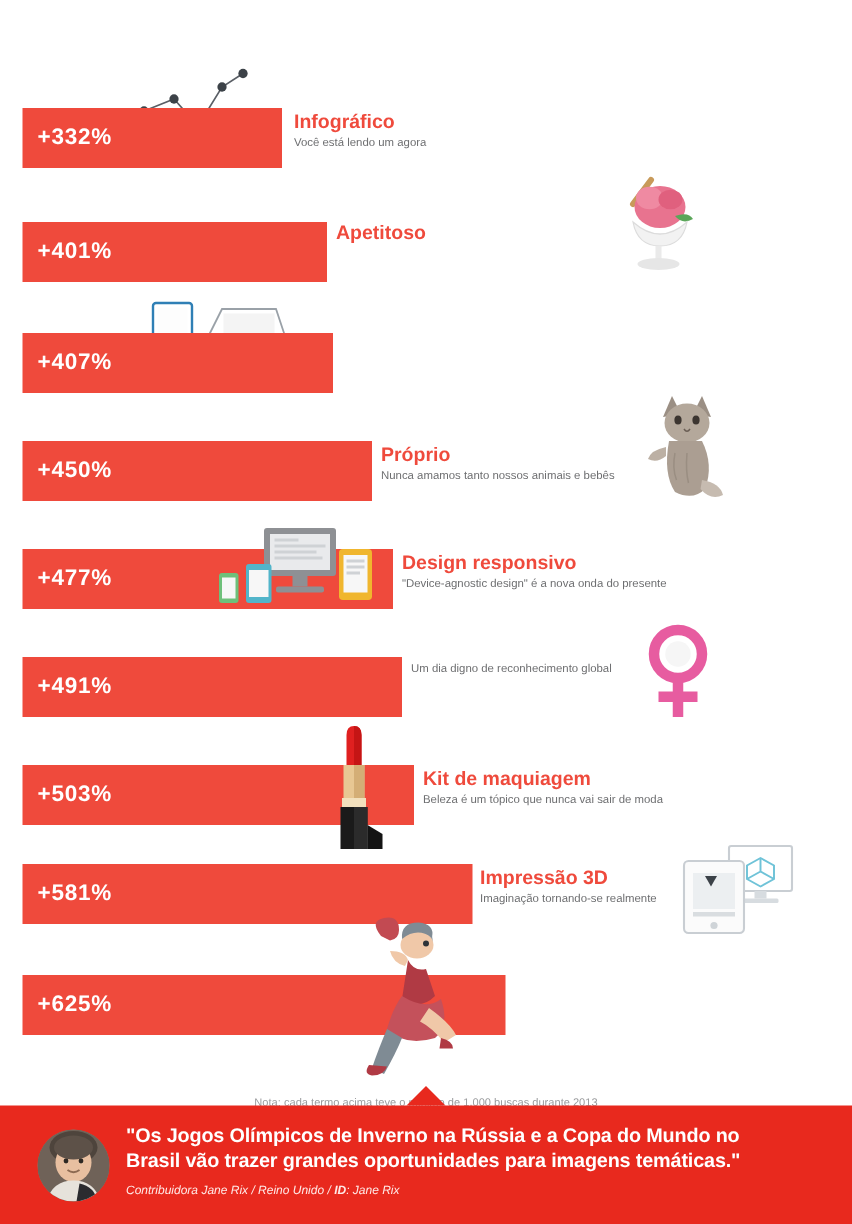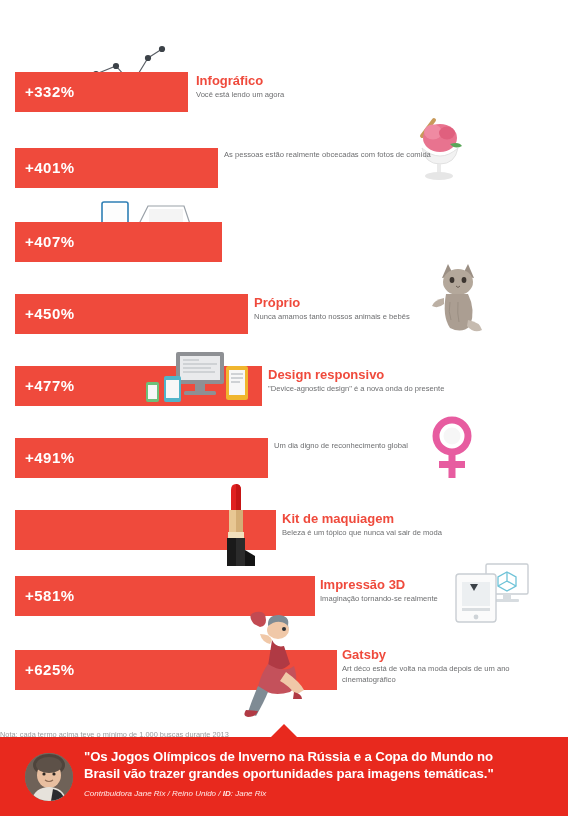--- a/index.html
+++ b/index.html
@@ -60,20 +60,21 @@
     position:absolute;
     z-index:4;
     pointer-events:none;
   }
   .art.behind { z-index:2; }
 
   .note {
     position:absolute;
     left:0; top:686px;
     width:568px;
+    text-align:center;
     color:#9a9b9d;
     font-size:7.4px;
   }
 
   
   #footer {
     position:absolute;
     left:0; top:737px;
     width:568px; height:79px;
     background:#e8291e;
@@ -144,21 +145,21 @@
       <ellipse cx="29" cy="18" rx="9" ry="7.5" fill="#ef8aa2"></ellipse>
       <ellipse cx="43" cy="19" rx="8" ry="6.5" fill="#e0607e"></ellipse>
       <path d="M46 30 q9 -3 12 2 q-7 4 -12 -2z" fill="#5aa659"></path>
       <path d="M18 34 q18 16 36 0 q-3 16 -18 16 q-15 0 -18 -16z" fill="#f2f2f2" stroke="#dcdcdc" stroke-width="0.8"></path>
       <rect x="33" y="50" width="4" height="10" fill="#eaeaea"></rect>
       <ellipse cx="35" cy="62" rx="14" ry="4" fill="#e6e6e6"></ellipse>
     </svg>
     <div class="bar" style="width:203px"></div>
     <div class="bar-label">+401%</div>
     <div class="txt" style="left:224px;top:0px;width:260px">
-      <div class="desc">As pessoas estão realmente obcecadas com fotos de comida</div>
+      <div class="term">Apetitoso</div>
     </div>
   </div>
 
   <div class="row" style="top:178px;height:40px">
     <svg class="art behind" style="left:96px;top:-22px;width:108px;height:62px" viewBox="0 0 108 62">
       <rect x="6" y="2" width="26" height="34" rx="2" fill="#ffffff" stroke="#2f7fb5" stroke-width="1.6"></rect>
       <rect x="9" y="5" width="20" height="27" fill="#fdfdfd"></rect>
       <path d="M40 30 L52 6 L88 6 L96 30 Z" fill="#ffffff" stroke="#9aa1a8" stroke-width="1.2"></path>
       <rect x="53" y="9" width="34" height="19" fill="#f4f4f4"></rect>
       <rect x="38" y="30" width="60" height="4" rx="1.5" fill="#e4e6e8" stroke="#b8bdc2" stroke-width="0.7"></rect>
@@ -242,20 +243,21 @@
       <path d="M19 28 L19 8 q0 -6 5 -6 q5 0 5 6 L29 28 Z" fill="#e02020"></path>
       <path d="M24 2 q5 0 5 6 L29 28 L24 28 Z" fill="#c51515"></path>
       <rect x="17" y="28" width="14" height="22" fill="#e8c793"></rect>
       <rect x="24" y="28" width="7" height="22" fill="#d4ae76"></rect>
       <rect x="16" y="50" width="16" height="6" fill="#f2e0bd"></rect>
       <rect x="15" y="56" width="18" height="28" fill="#1a1a1a"></rect>
       <rect x="24" y="56" width="9" height="28" fill="#2b2b2b"></rect>
       <path d="M33 68 l10 6 l0 10 l-10 0 z" fill="#141414"></path>
     </svg>
     <div class="bar" style="width:261px"></div>
+    <div class="bar-label">+503%</div>
     <div class="txt" style="left:282px;top:2px;width:260px">
       <div class="term">Kit de maquiagem</div>
       <div class="desc">Beleza é um tópico que nunca vai sair de moda</div>
     </div>
   </div>
 
   <div class="row" style="top:532px;height:40px">
     <svg class="art" style="left:452px;top:-14px;width:78px;height:66px" viewBox="0 0 78 66">
       <rect x="34" y="2" width="42" height="30" rx="1.5" fill="#ffffff" stroke="#c9ced3" stroke-width="1.4"></rect>
       <rect x="51" y="32" width="8" height="5" fill="#d7dce0"></rect>
@@ -288,24 +290,20 @@
       <path d="M44 30 q4 8 12 6 l6 18 q-10 10 -22 2 z" fill="#b03a44"></path>
       <path d="M40 54 q16 10 26 2 q6 18 -4 26 q-20 6 -32 -6 q4 -14 10 -22z" fill="#c4515b"></path>
       <path d="M30 76 q-6 14 -10 26 l8 4 q8 -14 12 -24z" fill="#7f8b94"></path>
       <path d="M58 62 q14 10 18 18 l-8 5 q-8 -10 -16 -14z" fill="#f0c8a8"></path>
       <path d="M18 100 q-4 6 2 7 q8 0 10 -6z" fill="#b03a44"></path>
       <path d="M66 82 q8 2 8 7 l-9 0z" fill="#b03a44"></path>
       <path d="M42 34 q-8 -2 -10 -10 q10 0 12 6z" fill="#f0c8a8"></path>
     </svg>
     <div class="bar" style="width:322px"></div>
     <div class="bar-label">+625%</div>
-    <div class="txt" style="left:342px;top:-2px;width:215px">
-      <div class="term">Gatsby</div>
-      <div class="desc">Art déco está de volta na moda depois de um ano cinematográfico</div>
-    </div>
   </div>
 
   <div class="note">Nota: cada termo acima teve o mínimo de 1.000 buscas durante 2013</div>
 </div>
 
 <div id="footer">
   <div id="footer-arrow"></div>
 
   <div id="avatar">
     <svg width="48" height="48" viewBox="0 0 48 48">

